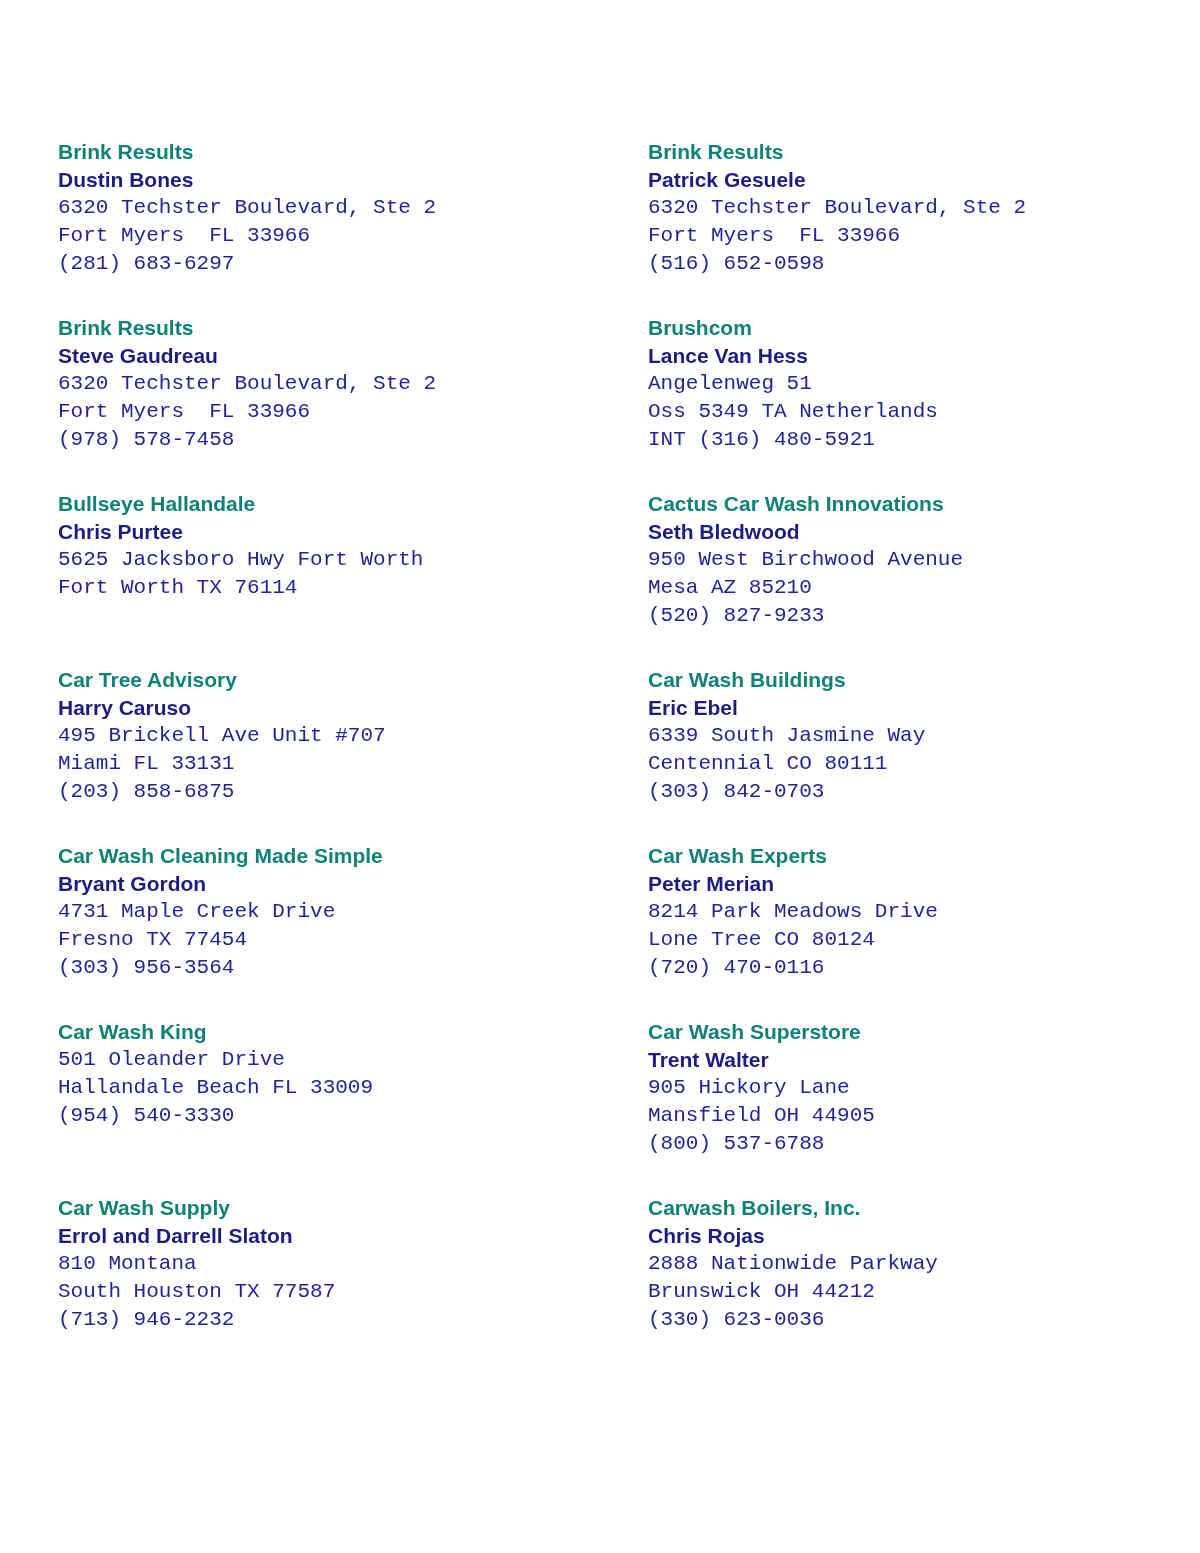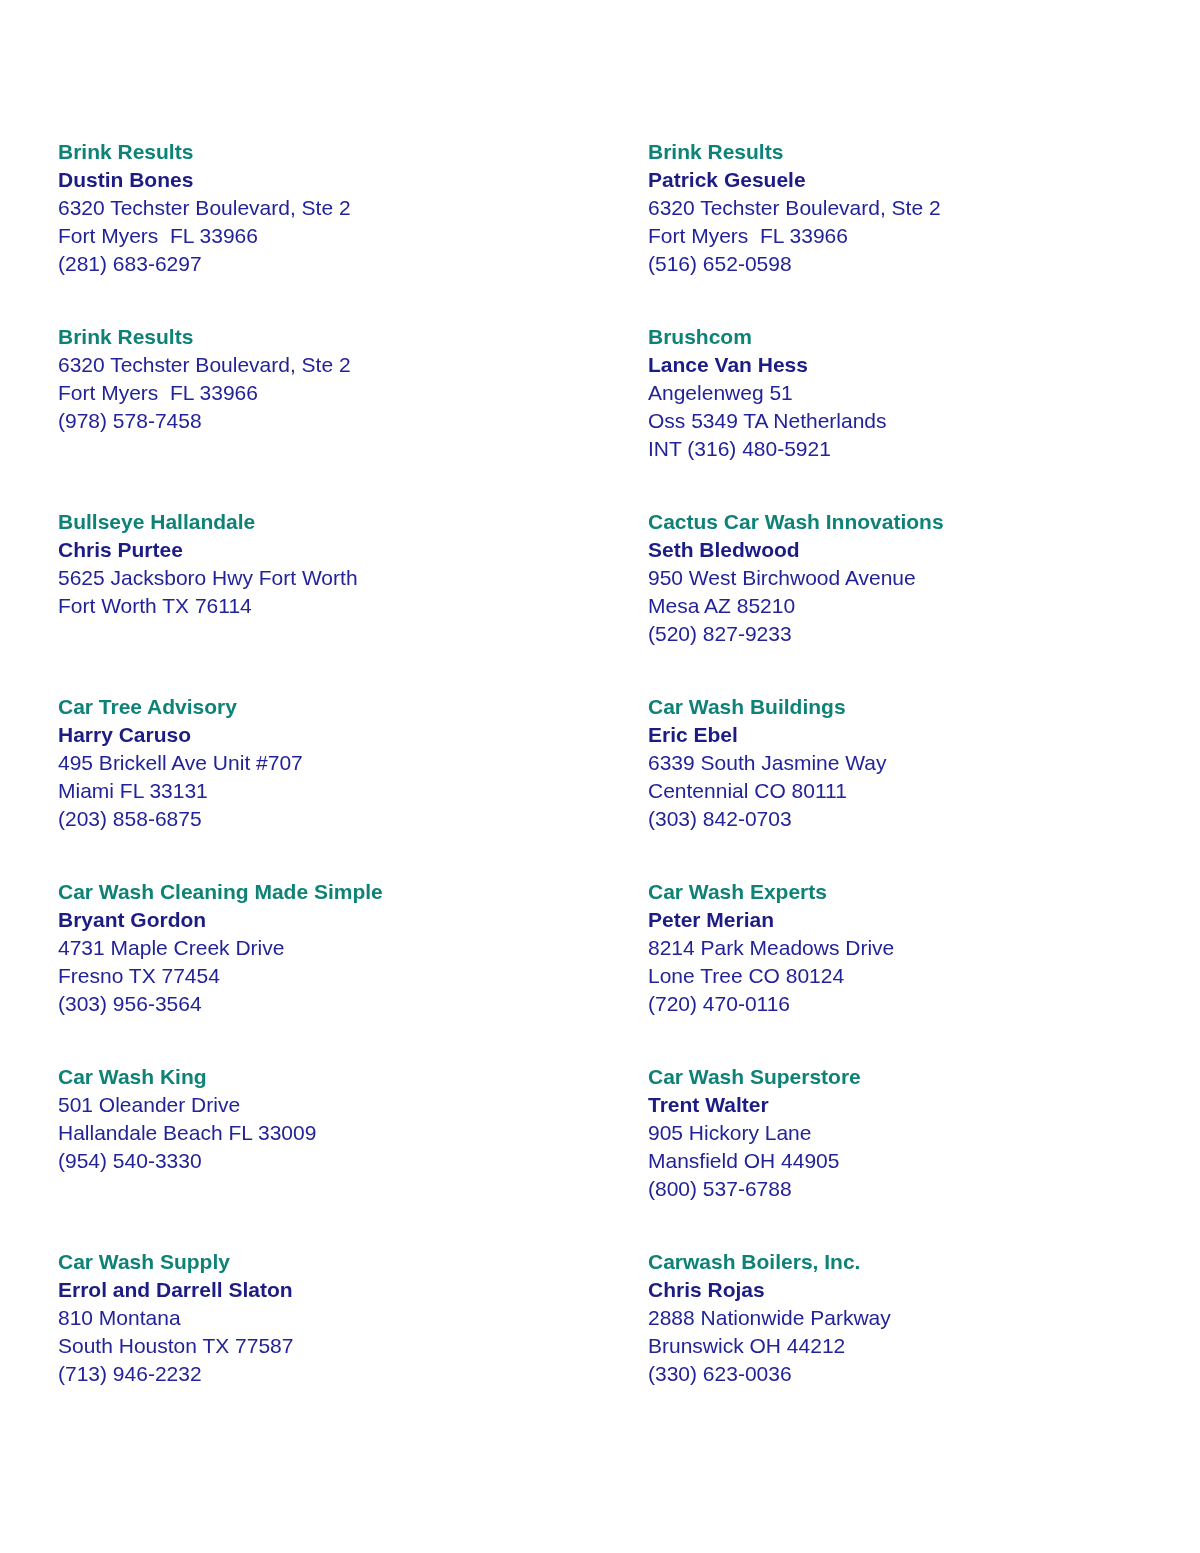--- a/index.html
+++ b/index.html
@@ -18,40 +18,41 @@
     height: 1553px;
     position: relative;
   }
   .directory {
     position: absolute;
     top: 138px;
     left: 58px;
     width: 1140px;
     display: grid;
     grid-template-columns: 590px 590px;
-    row-gap: 45px;
+    row-gap: 36px;
   }
   .entry {
     height: 140px;
   }
   .entry div {
     font-size: 21px;
     line-height: 28px;
     white-space: pre-wrap;
   }
   .company {
     color: var(--company-color);
     font-weight: bold;
   }
   .contact {
     color: var(--name-color);
     font-weight: bold;
   }
   .line {
     color: var(--text-color);
+    font-family: Liberation Mono, monospace;
   }
 </style>
 </head>
 <body>
 
 <div class="directory">
 
   <div class="entry">
     <div class="company">Brink Results</div>
     <div class="contact">Dustin Bones</div>
@@ -63,20 +64,21 @@
   <div class="entry">
     <div class="company">Brink Results</div>
     <div class="contact">Patrick Gesuele</div>
     <div class="line">6320 Techster Boulevard, Ste 2</div>
     <div class="line">Fort Myers  FL 33966</div>
     <div class="line">(516) 652-0598</div>
   </div>
 
   <div class="entry">
     <div class="company">Brink Results</div>
+    <div class="contact">Steve Gaudreau</div>
     <div class="line">6320 Techster Boulevard, Ste 2</div>
     <div class="line">Fort Myers  FL 33966</div>
     <div class="line">(978) 578-7458</div>
   </div>
 
   <div class="entry">
     <div class="company">Brushcom</div>
     <div class="contact">Lance Van Hess</div>
     <div class="line">Angelenweg 51</div>
     <div class="line">Oss 5349 TA Netherlands</div>

